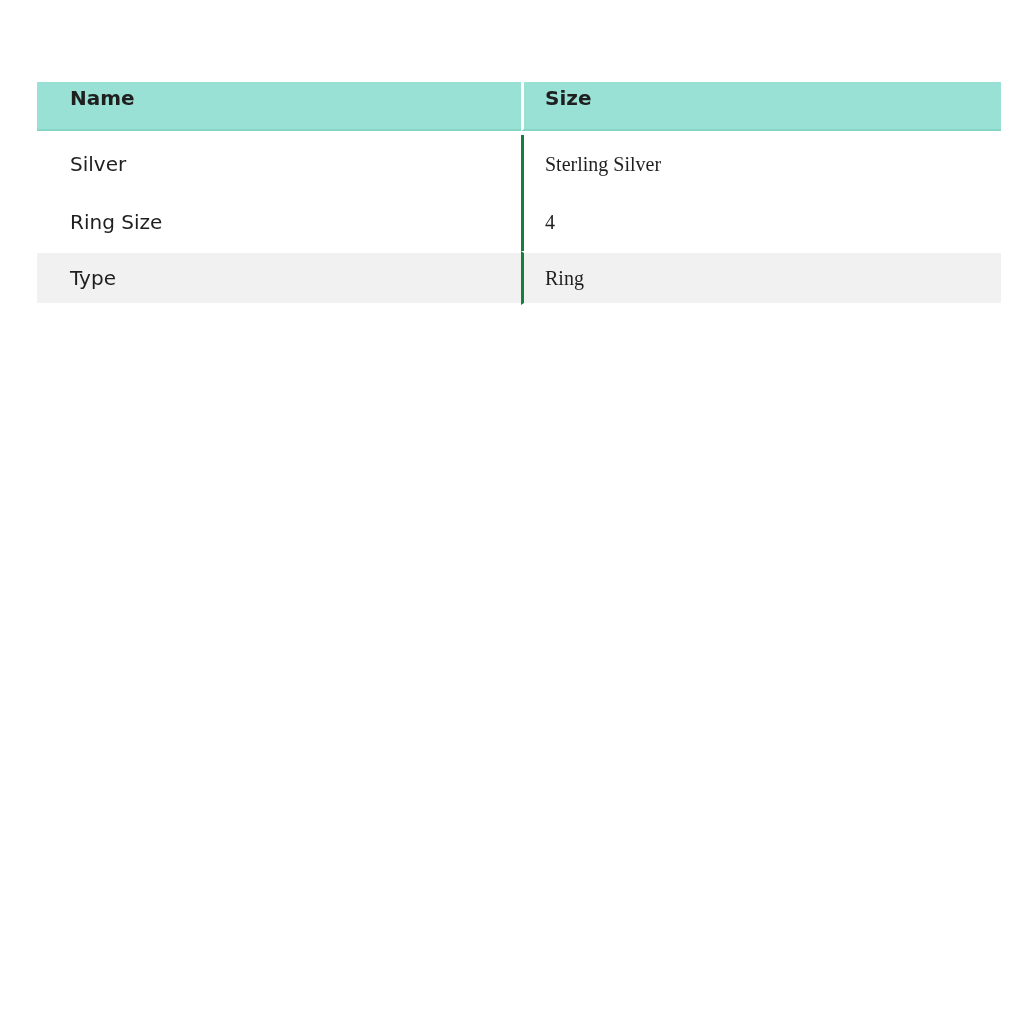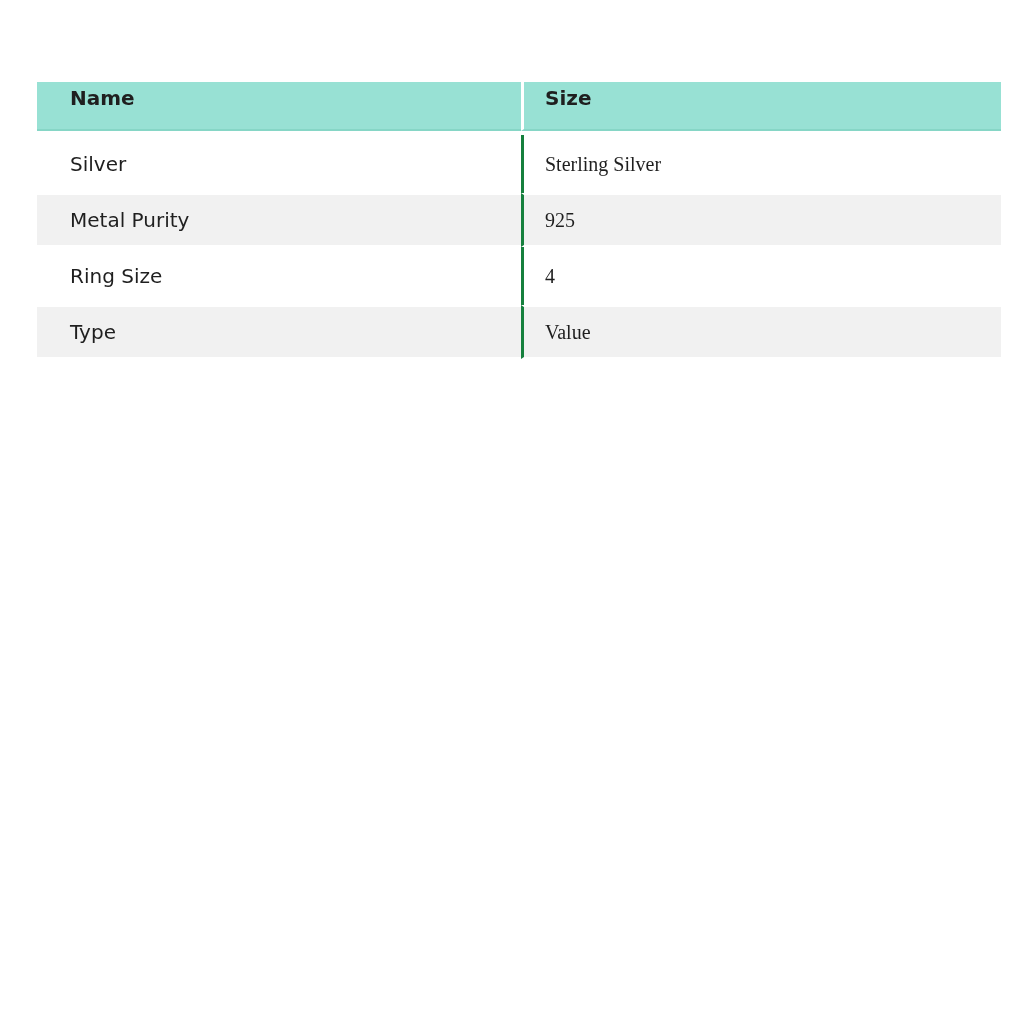--- a/index.html
+++ b/index.html
@@ -87,27 +87,23 @@
       <tr>
         <th class="name-col">Name</th>
         <th class="value-col">Size</th>
       </tr>
     </thead>
     <tbody>
       <tr>
         <td class="name-cell">Silver</td>
         <td class="value-cell">Sterling Silver</td>
       </tr>
-      <tr class="alt">
-        <td class="name-cell">Metal Purity</td>
-        <td class="value-cell">925</td>
-      </tr>
       <tr>
         <td class="name-cell">Ring Size</td>
         <td class="value-cell">4</td>
       </tr>
       <tr class="alt">
         <td class="name-cell">Type</td>
-        <td class="value-cell">Value</td>
+        <td class="value-cell">Ring</td>
       </tr>
     </tbody>
   </table>
 </div>
 
 </body></html>

